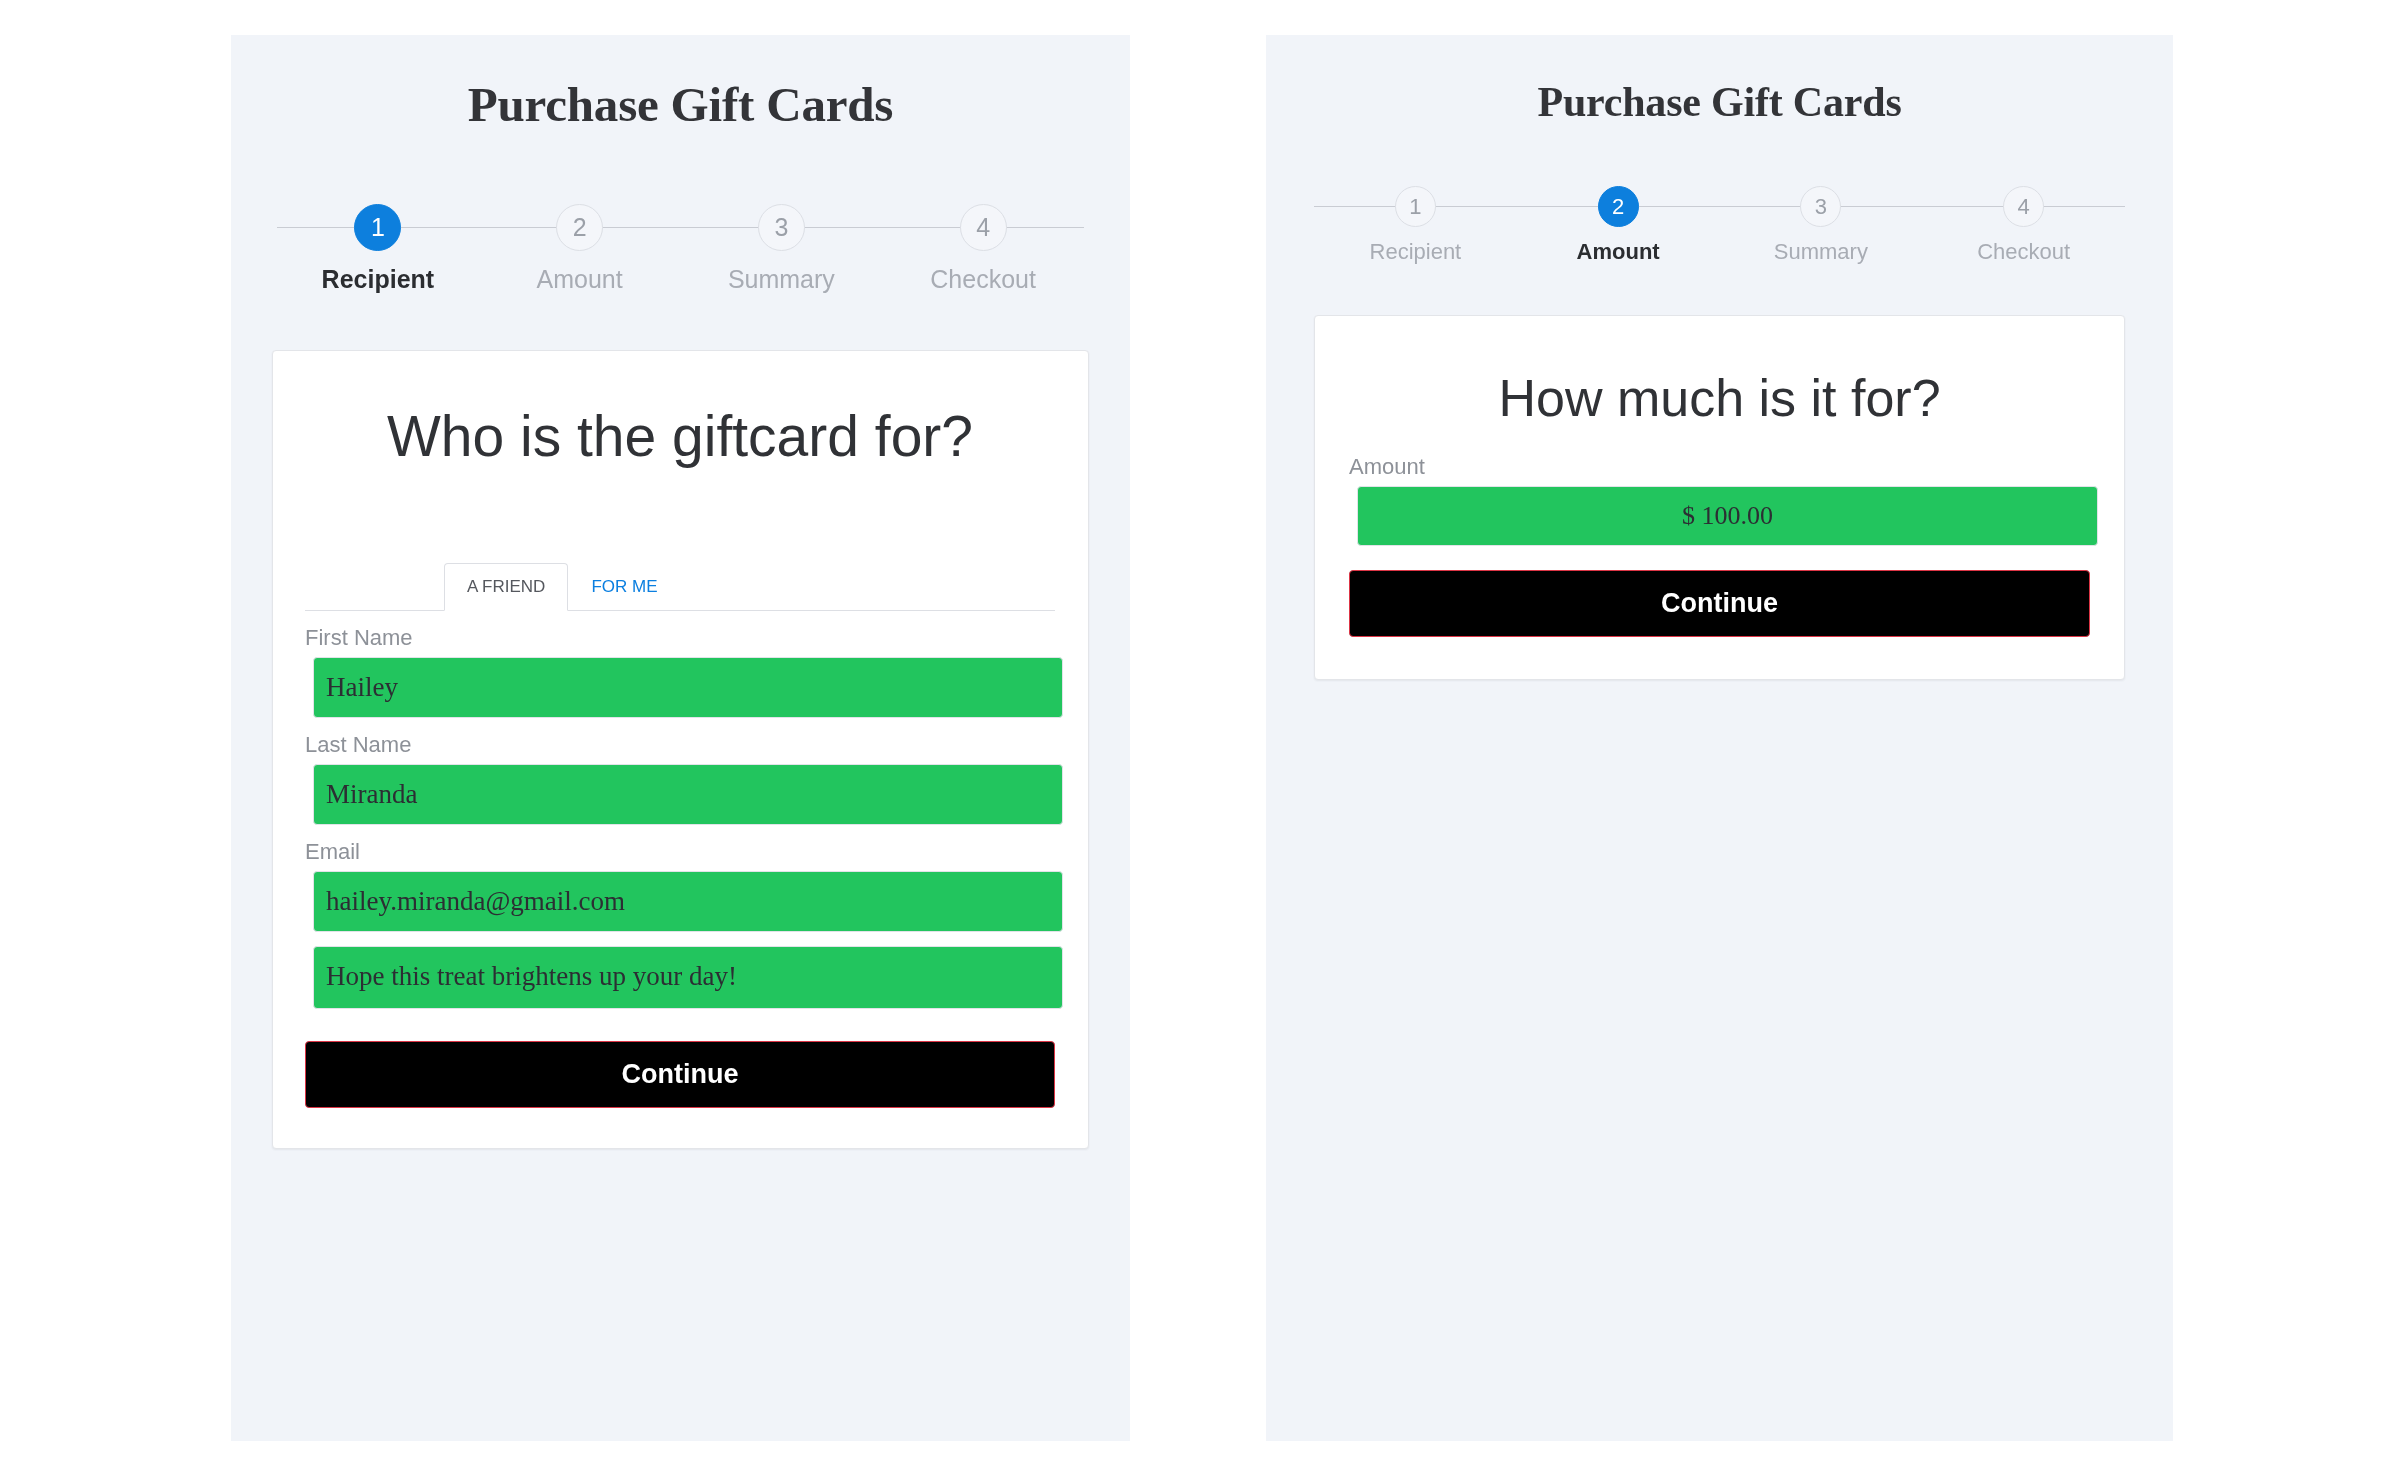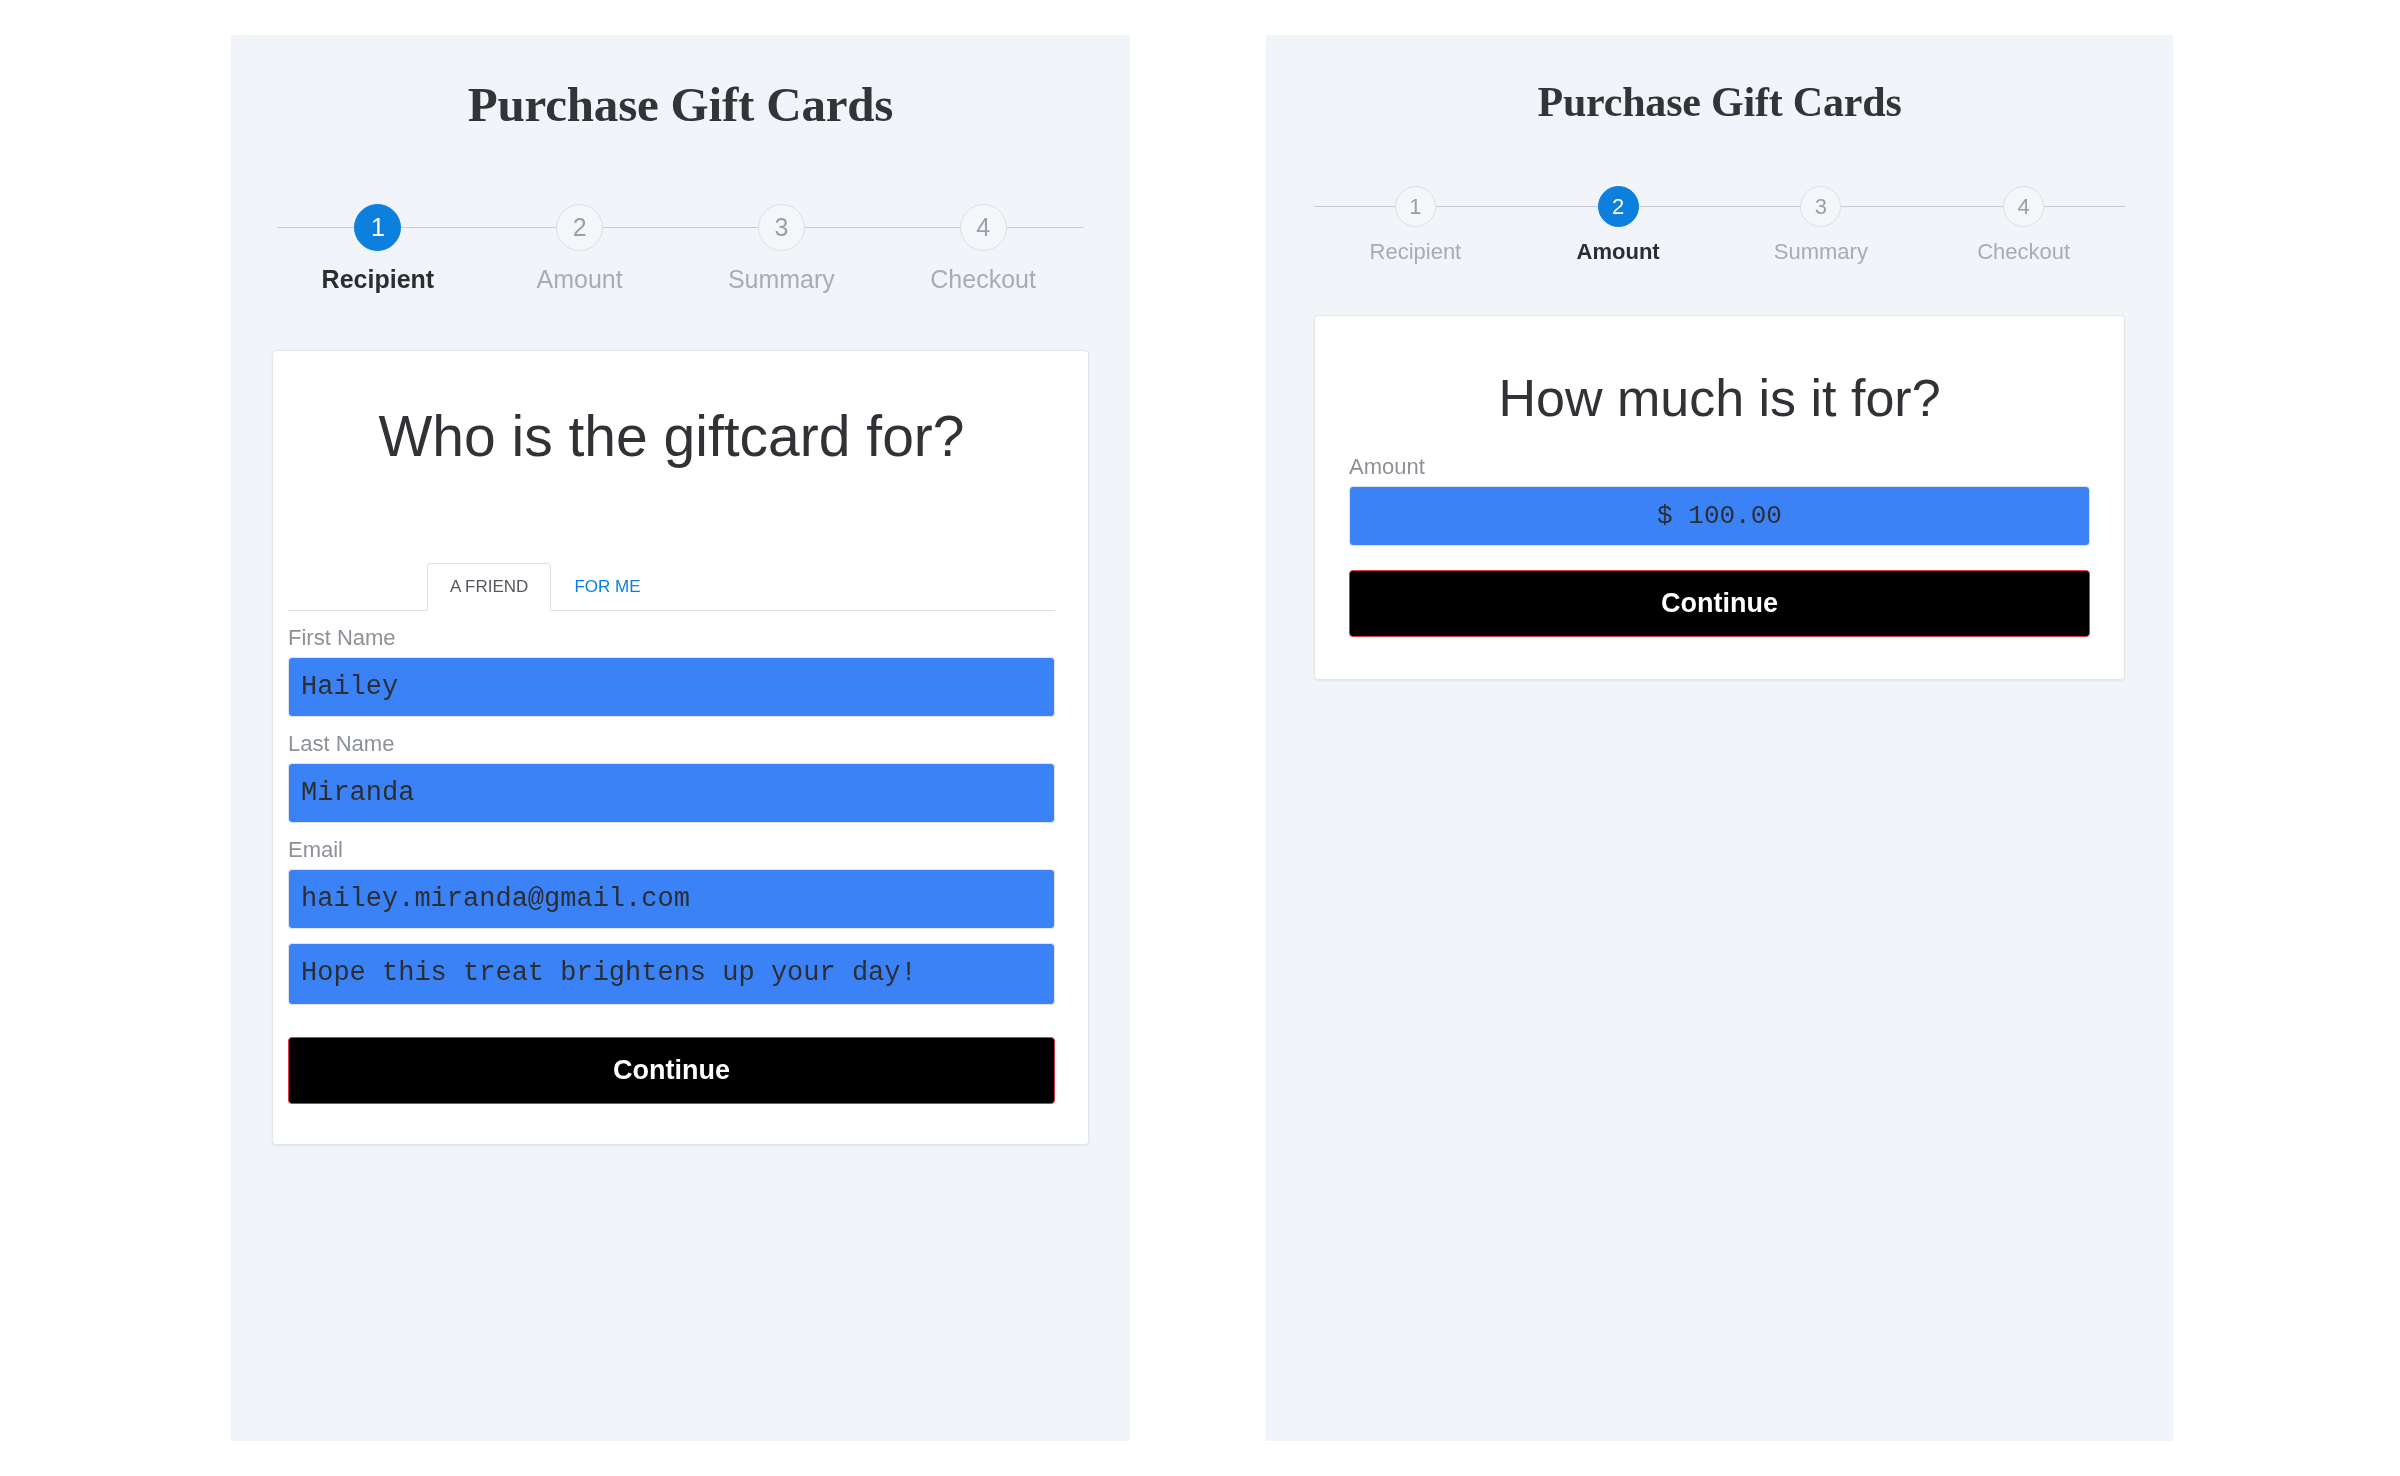--- a/index.html
+++ b/index.html
@@ -96,21 +96,21 @@
   
   .card {
     background: #ffffff;
     border: 1px solid #e3e5e9;
     border-radius: 4px;
     box-sizing: border-box;
     box-shadow: 0 1px 2px rgba(40,45,60,0.07);
   }
   #card-recipient {
     margin: 56px 41px 0 41px;
-    padding: 28px 33px 40px 15px;
+    padding: 28px 33px 40px 32px;
   }
   #card-amount {
     margin: 50px 48px 0 48px;
     padding: 30px 34px 42px 34px;
   }
 
   .card-heading {
     text-align: center;
     color: #303236;
     font-weight: normal;
@@ -152,26 +152,27 @@
     display: block;
     font-size: 22px;
     color: #8d9198;
     margin-bottom: 6px;
   }
   .field-input {
     width: 100%;
     box-sizing: border-box;
     border: 1px solid #e1e3e8;
     border-radius: 4px;
-    background: #3b82f6;
-    font-family: Liberation Mono, monospace;
+    background: #22c55e;
+    font-family: Liberation Serif, serif;
     font-size: 27px;
     color: #2c2e33;
     padding: 14px 12px;
     outline: none;
+    margin-left: 8px;
   }
   #field-message .field-input { padding-bottom: 16px; }
 
   .field-input.centered { text-align: center; font-size: 26px; }
 
   #field-amount { margin-top: 26px; }
 
   
   .btn-continue {
     display: block;

